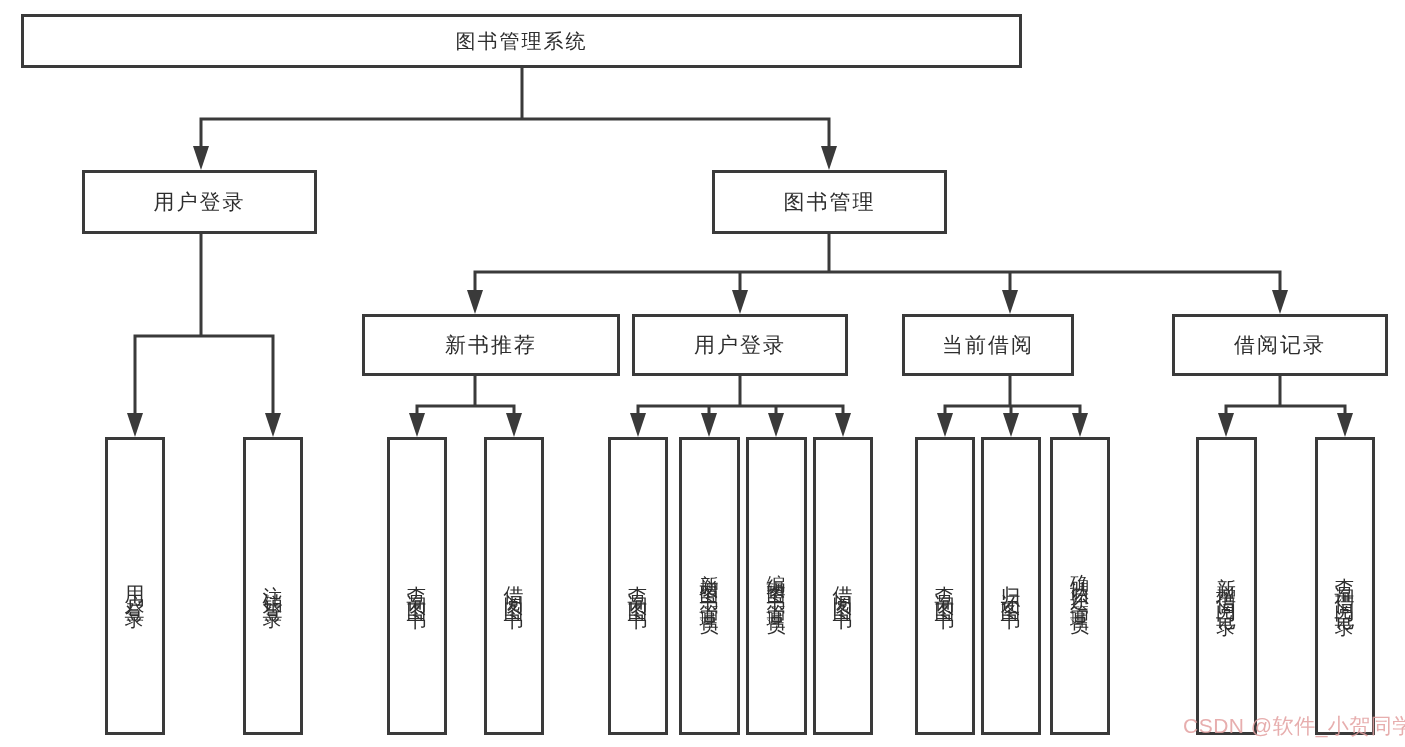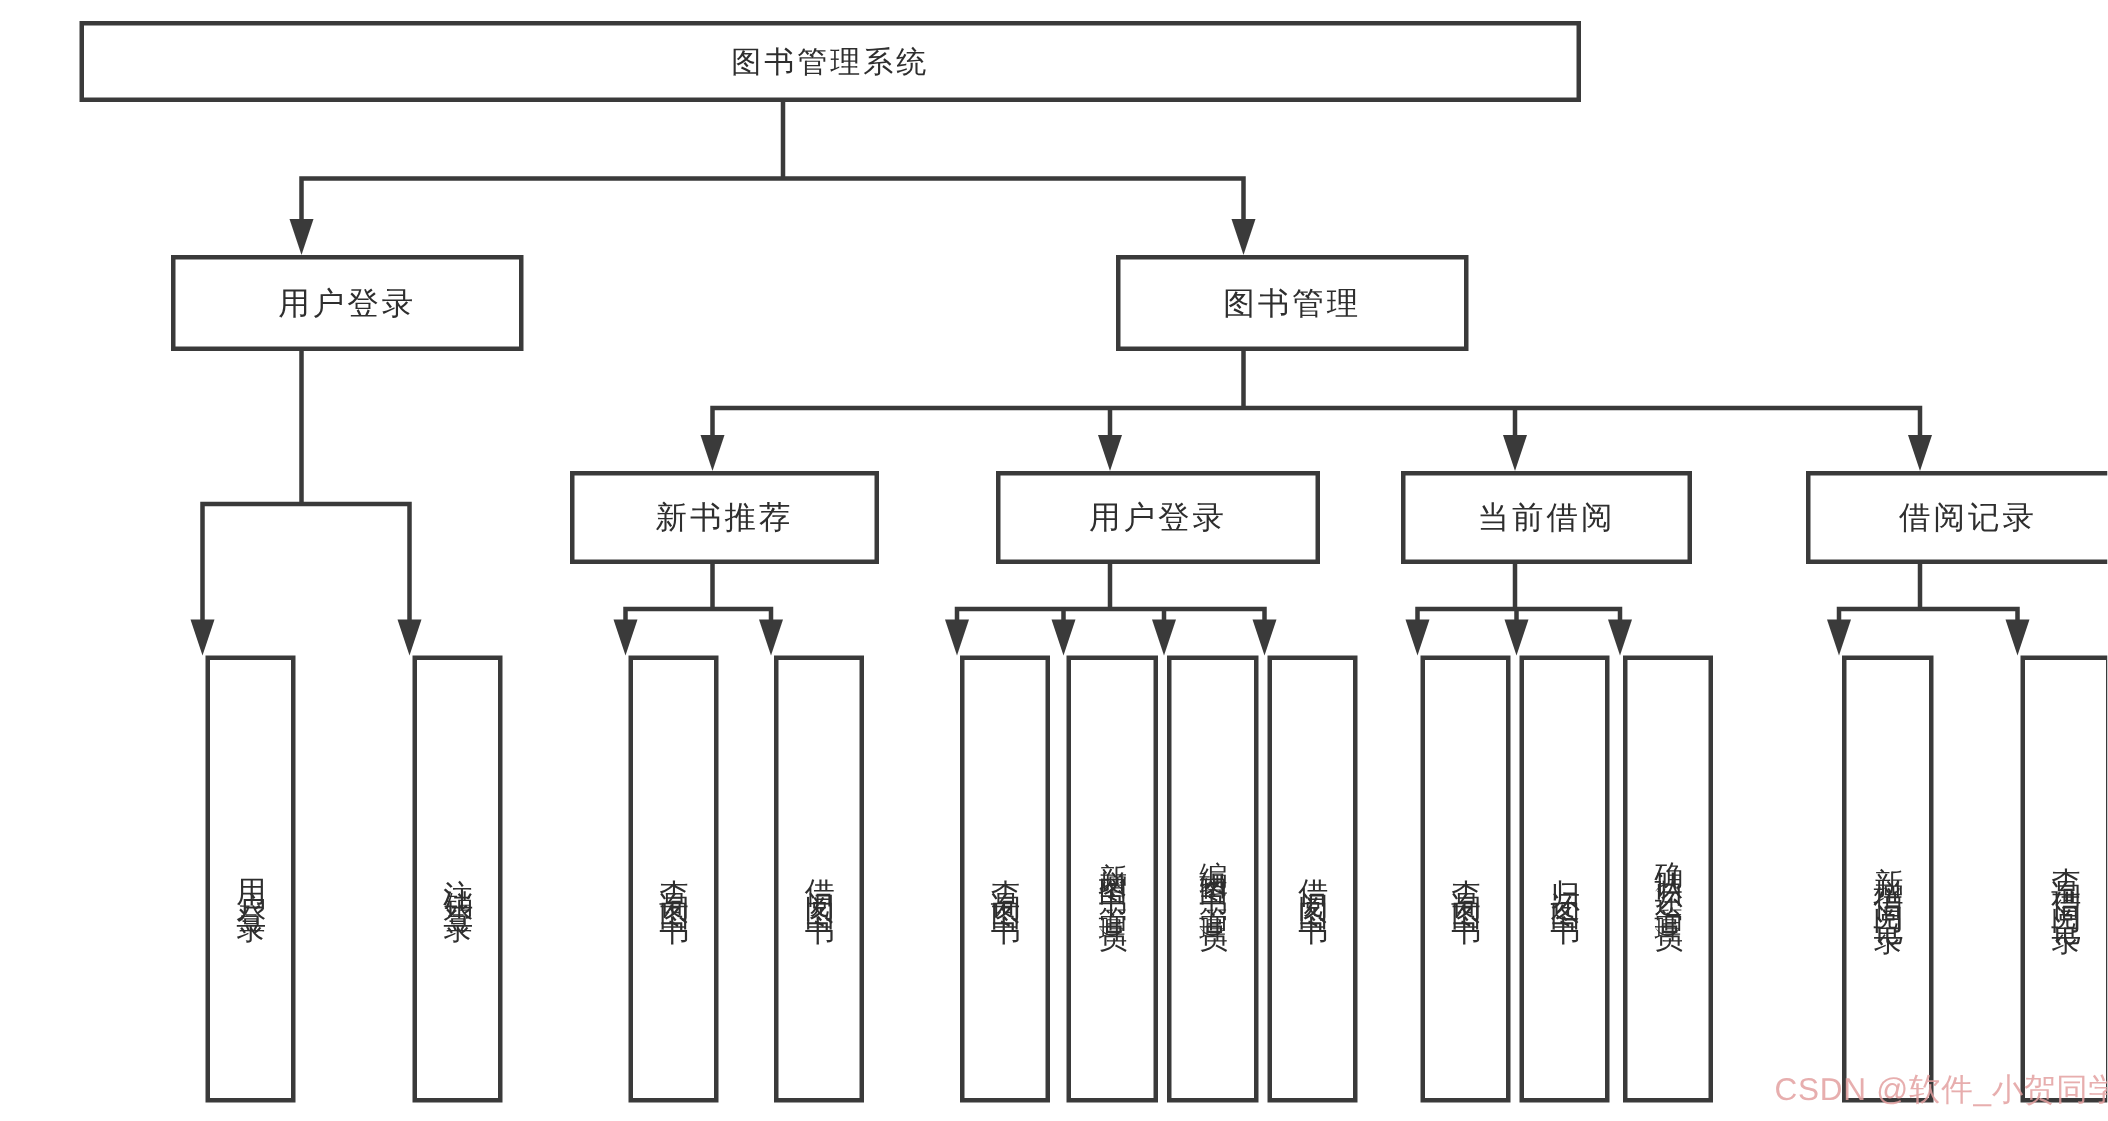--- a/index.html
+++ b/index.html
@@ -24,21 +24,20 @@
     pointer-events: none;
   }
   .box {
     position: absolute;
     box-sizing: border-box;
     border: 3px solid #3a3a3a;
     background: #ffffff;
     display: flex;
     align-items: center;
     justify-content: center;
-    margin-left: 32px;
   }
   .hlabel {
     color: #2e2e2e;
     font-size: 21px;
     letter-spacing: 2px;
     white-space: nowrap;
   }
   .root .hlabel { font-size: 20px; }
   .vlabel {
     color: #2e2e2e;
@@ -113,27 +112,27 @@
     <span class="hlabel">图书管理系统</span>
   </div>
 
   <div class="box" style="left:82px;top:170px;width:235px;height:64px">
     <span class="hlabel">用户登录</span>
   </div>
   <div class="box" style="left:712px;top:170px;width:235px;height:64px">
     <span class="hlabel">图书管理</span>
   </div>
 
-  <div class="box" style="left:348px;top:314px;width:206px;height:62px">
+  <div class="box" style="left:362px;top:314px;width:258px;height:62px">
     <span class="hlabel">新书推荐</span>
   </div>
   <div class="box" style="left:632px;top:314px;width:216px;height:62px">
     <span class="hlabel">用户登录</span>
   </div>
-  <div class="box" style="left:902px;top:314px;width:194px;height:62px">
+  <div class="box" style="left:902px;top:314px;width:172px;height:62px">
     <span class="hlabel">当前借阅</span>
   </div>
   <div class="box" style="left:1172px;top:314px;width:216px;height:62px">
     <span class="hlabel">借阅记录</span>
   </div>
 
   <div class="box leaf" style="left:105px;top:437px;width:60px;height:298px">
     <span class="vlabel">用户登录</span>
   </div>
   <div class="box leaf" style="left:243px;top:437px;width:60px;height:298px">

